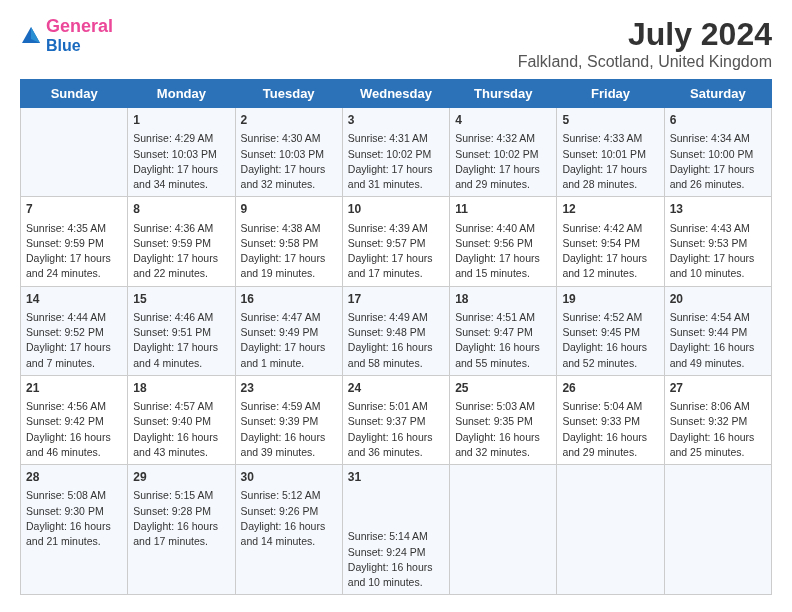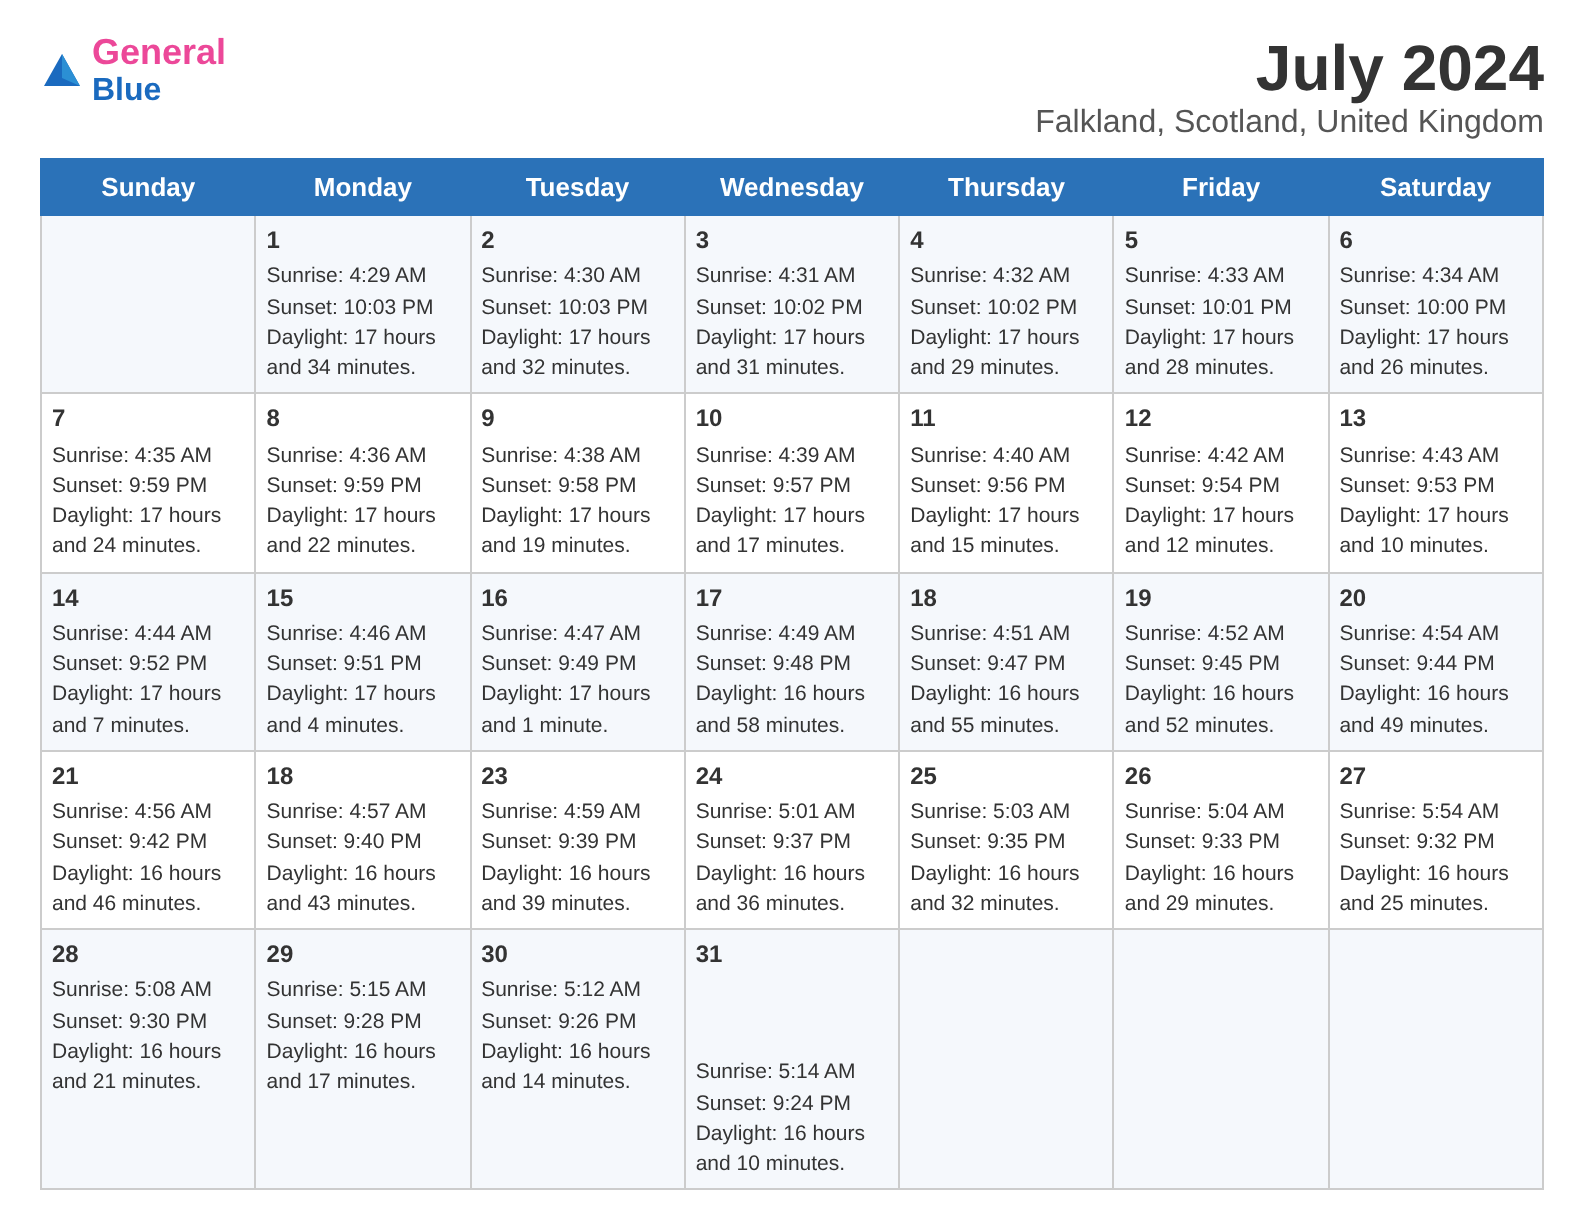--- a/index.html
+++ b/index.html
@@ -279,21 +279,21 @@
 Daylight: 16 hours and 32 minutes.</div>
         </td>
         <td>
           <span class="day-number">26</span>
           <div class="day-info" style="white-space: pre-line;">Sunrise: 5:04 AM
 Sunset: 9:33 PM
 Daylight: 16 hours and 29 minutes.</div>
         </td>
         <td>
           <span class="day-number">27</span>
-          <div class="day-info" style="white-space: pre-line;">Sunrise: 5:54 AM
+          <div class="day-info" style="white-space: pre-line;">Sunrise: 8:06 AM
 Sunset: 9:32 PM
 Daylight: 16 hours and 25 minutes.</div>
         </td>
       </tr>
       <tr>
         <td>
           <span class="day-number">28</span>
           <div class="day-info" style="white-space: pre-line;">Sunrise: 5:08 AM
 Sunset: 9:30 PM
 Daylight: 16 hours and 21 minutes.</div>

